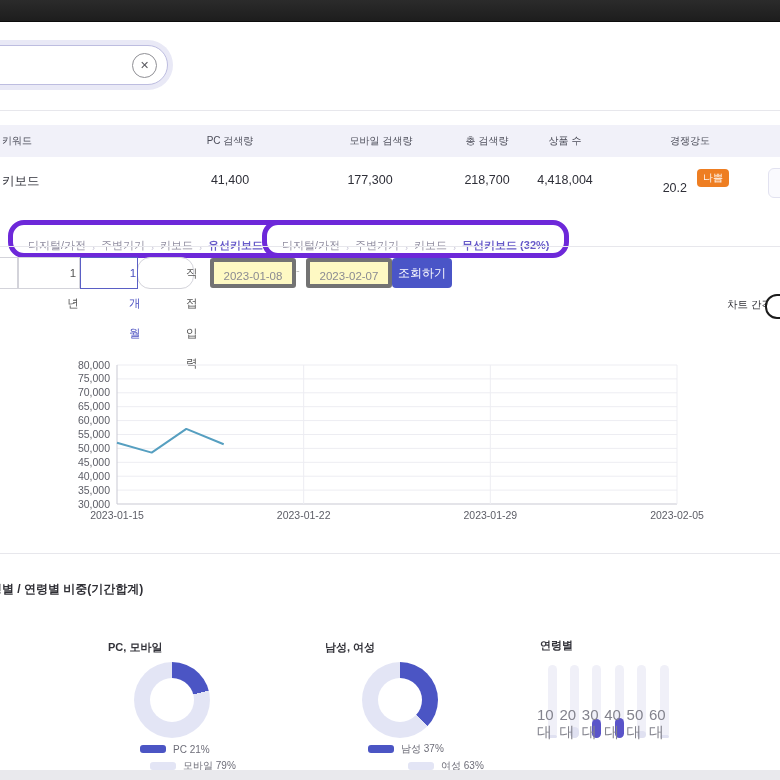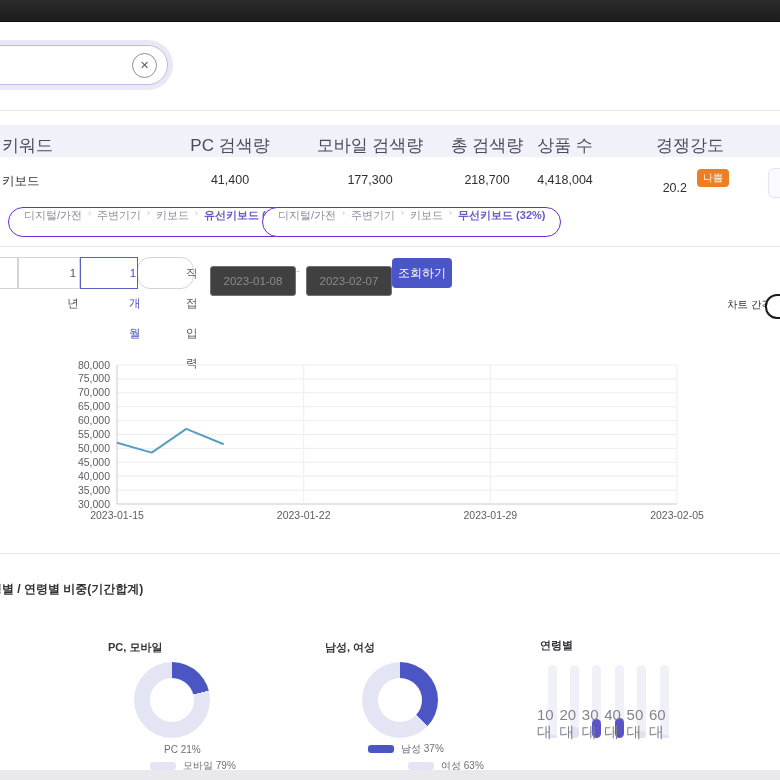--- a/index.html
+++ b/index.html
@@ -13,41 +13,41 @@
   
   .search-pill{left:-30px;top:45px;width:196px;height:38px;background:#fff;border:1px solid #bdbde0;
                border-radius:20px;box-shadow:0 0 0 5px #e9e9f6;}
   .clear-btn{right:10px;top:7px;width:23px;height:23px;border:1px solid #8f8f95;border-radius:50%;
              color:#5a5a60;font-size:11px;line-height:23px;text-align:center;background:#fff;cursor:pointer;}
 
   .divider{left:0;width:780px;height:0;border-top:1px solid #e7e7ec;}
 
   
   .thead{left:0;top:125px;width:780px;height:32px;background:#f1f1f9;}
-  .th{position:absolute;top:9px;font-size:17px;color:#4b4c58;text-align:center;}
+  .th{position:absolute;top:9px;font-size:10px;color:#4b4c58;text-align:center;}
   .trow{left:0;top:157px;width:780px;height:48px;background:#fff;}
   .td{position:absolute;top:16px;font-size:12.5px;color:#2e2f38;text-align:center;}
   .badge{position:absolute;left:697px;top:12px;background:#ee7e22;color:#fff;font-size:10px;
          padding:4px 6px;border-radius:4px;line-height:1;}
   .row-edge-btn{left:768px;top:168px;width:24px;height:28px;background:#fafafe;border:1px solid #e2e2f0;border-radius:6px;}
 
   
-  .tag{position:absolute;top:207px;height:28px;border:1px solid #6d28d9;border-radius:16px;background:#fff;
-       display:flex;align-items:flex-start;padding:0 15px;font-size:11px;color:#8f8c9f;white-space:nowrap;}
+  .tag{position:absolute;top:220px;height:28px;border:5px solid #6d28d9;border-radius:16px;background:#fff;
+       display:flex;align-items:flex-end;padding:0 15px;font-size:11px;color:#8f8c9f;white-space:nowrap;}
   .tag .sep{color:#c3c0d4;font-size:9px;margin:0 6px;}
   .tag .last{color:#6659c8;font-weight:bold;}
   .related-btn{left:533px;top:209px;height:25px;padding:0 14px;background:#e3e3e8;border:none;border-radius:3px;
                font-size:11.5px;color:#46464c;line-height:25px;cursor:pointer;font-family:inherit;}
 
   
   .pbtn{position:absolute;top:257px;height:32px;background:#fff;border:1px solid #d3d3da;box-sizing:border-box;
         font-size:11.5px;color:#555;text-align:center;line-height:30px;cursor:pointer;padding-left:48px;}
   .pbtn.sel{border:1px solid #5a5fc5;color:#4a4fc0;z-index:2;}
-  .dinput{position:absolute;top:258px;width:86px;height:30px;border:1px solid #737373;border-radius:3px;box-sizing:border-box;
-          font-size:11.5px;color:#8a8a92;text-align:center;line-height:28px;background:#404040;margin-top:8px;}
+  .dinput{position:absolute;top:258px;width:86px;height:30px;border:4px solid #737373;border-radius:3px;box-sizing:border-box;
+          font-size:11.5px;color:#8a8a92;text-align:center;line-height:28px;background:#fef9c3;}
   .ddash{position:absolute;left:296px;top:264px;font-size:11px;color:#bbb;}
   .submit-btn{left:392px;top:258px;width:60px;height:30px;background:#4a55c7;color:#fff;border:none;border-radius:4px;
               font-size:12px;cursor:pointer;font-family:inherit;}
 
   
   .gap-label{left:727px;top:298px;font-size:10.5px;color:#2f2f35;}
   .gap-toggle{left:765px;top:294px;width:36px;height:21px;background:#fff;border:2px solid #1c1c1c;border-radius:12px;}
 
   
   #line-chart{left:0;top:353px;width:780px;height:178px;}
@@ -80,21 +80,21 @@
 
   <div class="abs search-pill">
     <div class="abs clear-btn">✕</div>
   </div>
 
   <div class="abs divider" style="top:110px;"></div>
 
   <div class="abs thead">
     <div class="th" style="left:2px;text-align:left;">키워드</div>
     <div class="th" style="left:170px;width:120px;">PC 검색량</div>
-    <div class="th" style="left:305px;width:130px;">모바일 검색량</div>
+    <div class="th" style="left:316px;width:130px;">모바일 검색량</div>
     <div class="th" style="left:427px;width:120px;">총 검색량</div>
     <div class="th" style="left:505px;width:120px;">상품 수</div>
     <div class="th" style="left:630px;width:120px;">경쟁강도</div>
   </div>
 
   <div class="abs trow">
     <div class="td" style="left:2px;text-align:left;">키보드</div>
     <div class="td" style="left:170px;width:120px;">41,400</div>
     <div class="td" style="left:305px;width:130px;">177,300</div>
     <div class="td" style="left:427px;width:120px;">218,700</div>
@@ -172,21 +172,21 @@
       </svg></div>
 
   <div class="abs divider divider2"></div>
 
   <div class="abs section-title">성별 / 연령별 비중(기간합계)</div>
 
   <div class="card-title" style="left:108px;top:640px;">PC, 모바일</div>
   <div class="donut" id="donut-pc" style="left: 134px; top: 662px; background: conic-gradient(rgb(75, 85, 196) 0deg, rgb(75, 85, 196) 21%, rgb(227, 229, 245) 21%, rgb(227, 229, 245) 100%);">
     <div class="hole"></div>
   </div>
-  <div class="legend-row" style="left:164px;top:744px;flex-direction:column;">
+  <div class="legend-row" style="left:140px;top:744px;">
     <div class="legend-swatch" id="sw-pc" style="background: rgb(75, 85, 196);"></div>
     <div class="legend-text">PC 21%</div>
   </div>
   <div class="legend-row" style="left:150px;top:761px;">
     <div class="legend-swatch" id="sw-mo" style="background: rgb(227, 229, 245);"></div>
     <div class="legend-text">모바일 79%</div>
   </div>
 
   <div class="card-title" style="left:325px;top:640px;">남성, 여성</div>
   <div class="donut" id="donut-gender" style="left: 362px; top: 662px; background: conic-gradient(rgb(75, 85, 196) 0deg, rgb(75, 85, 196) 37%, rgb(227, 229, 245) 37%, rgb(227, 229, 245) 100%);">

